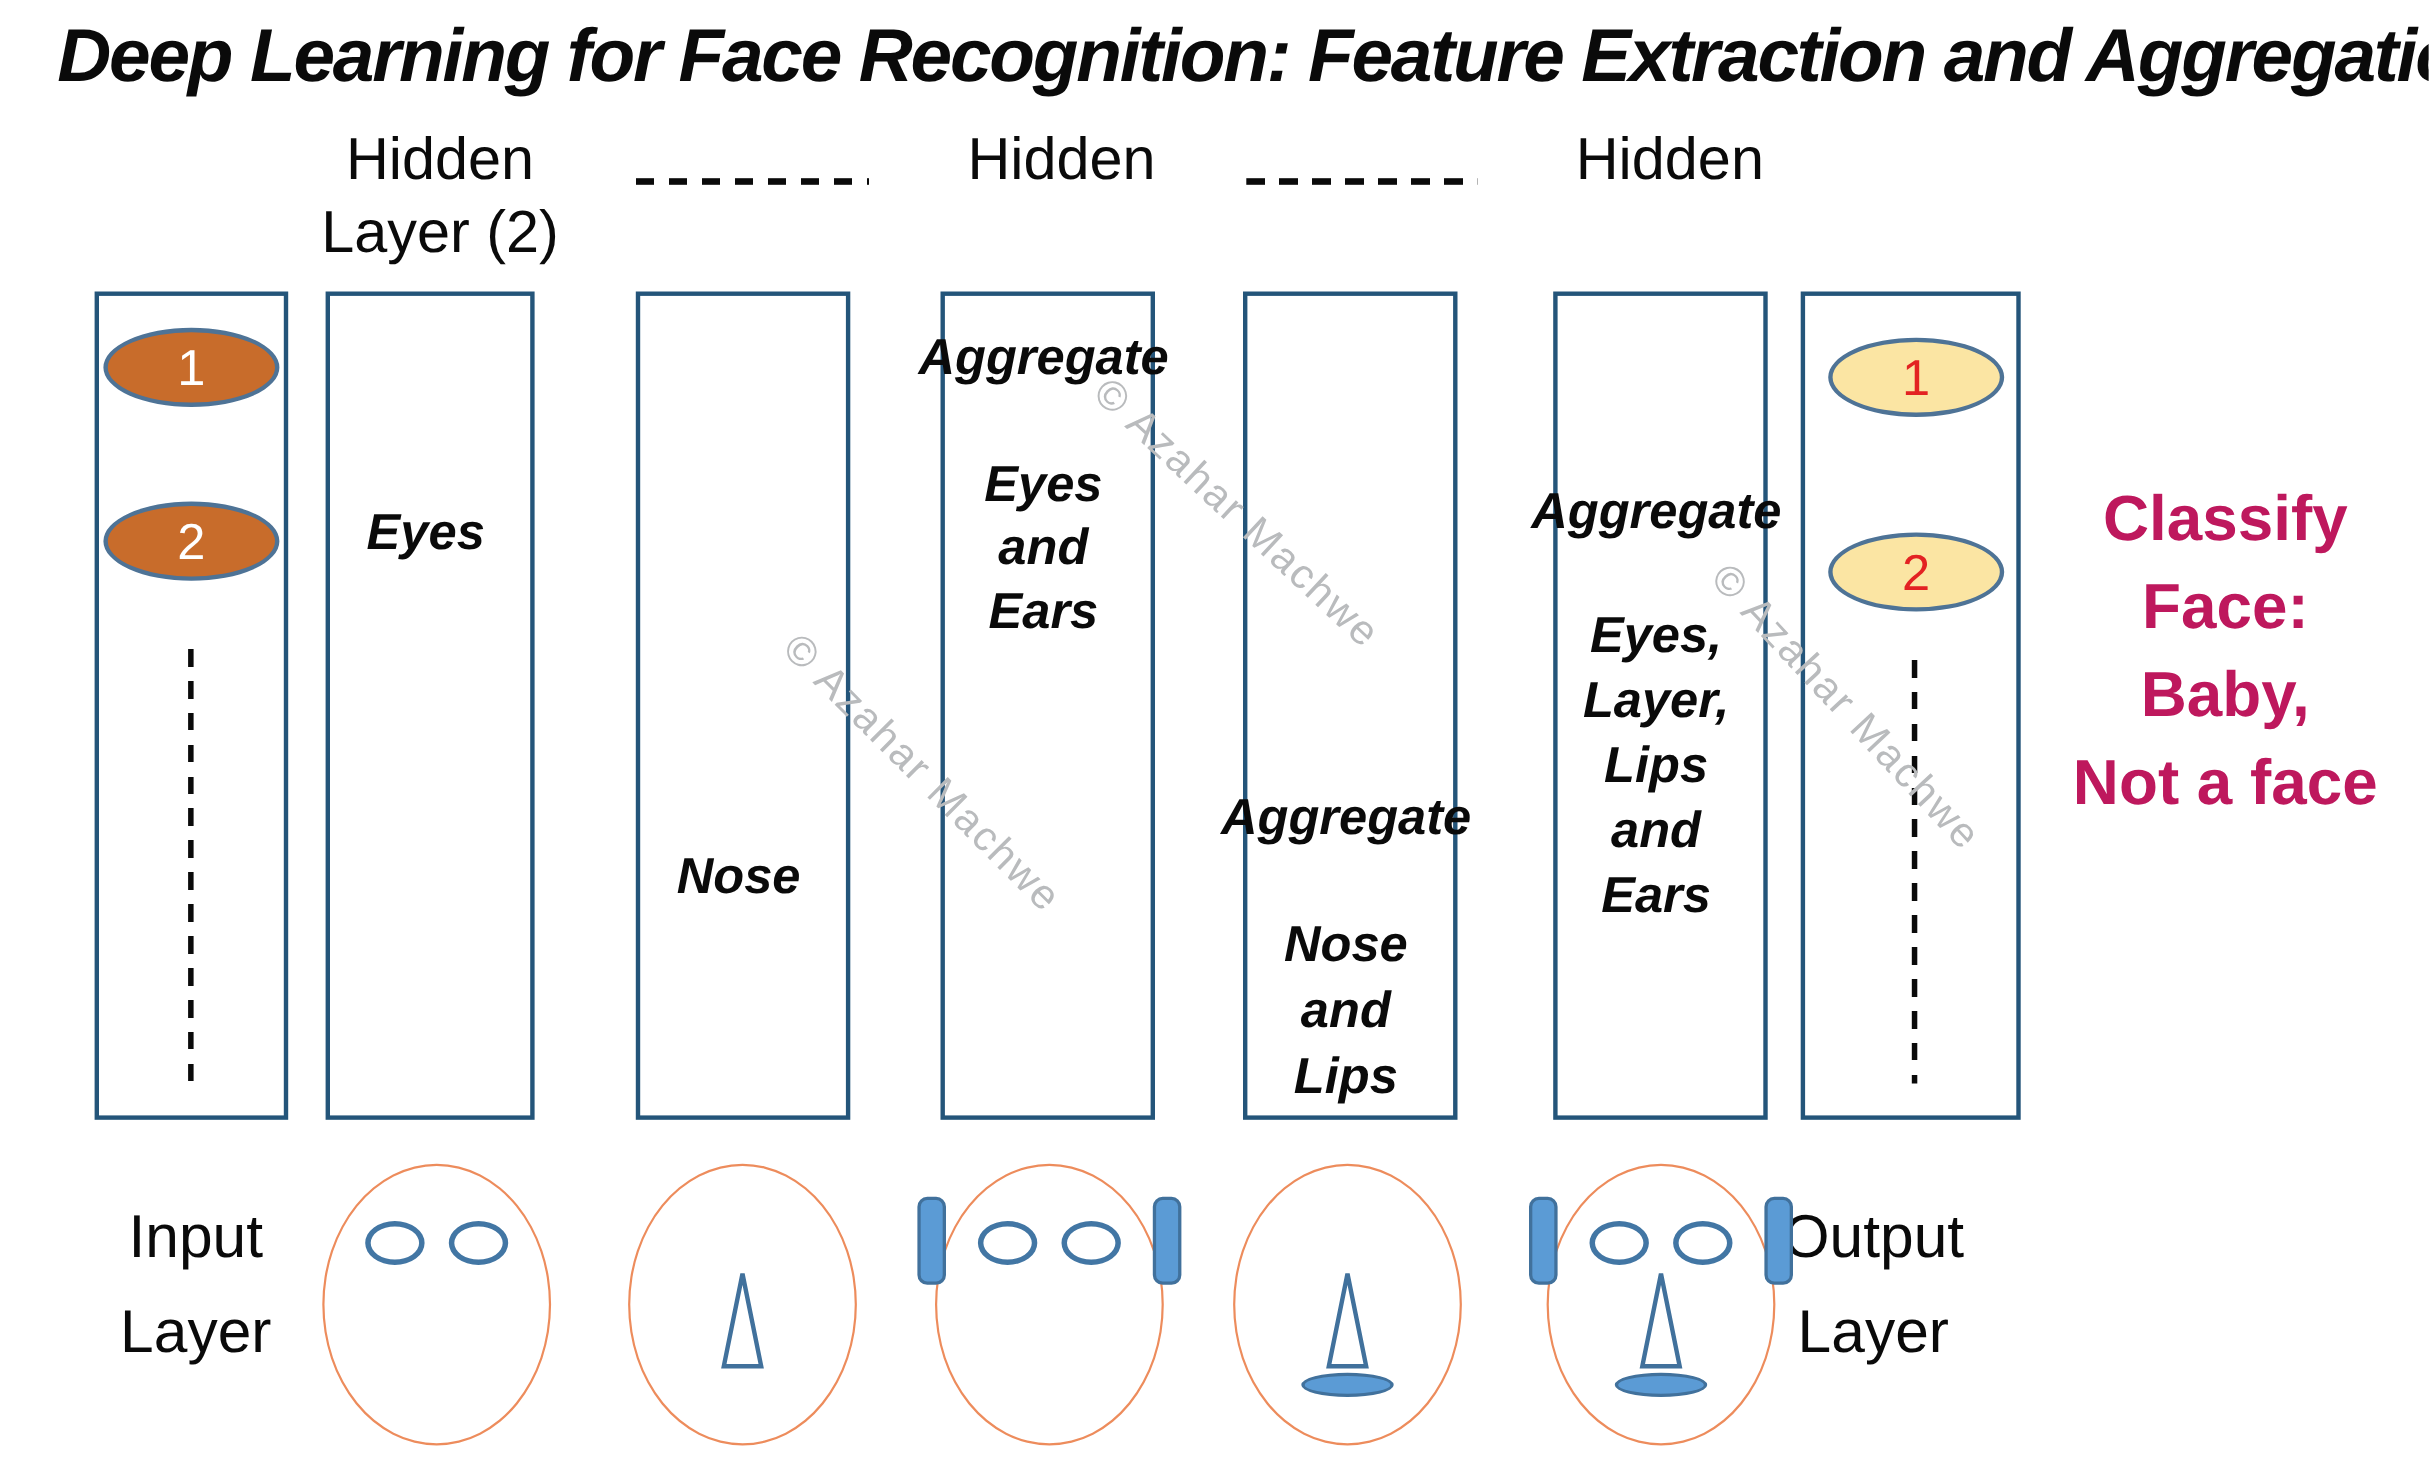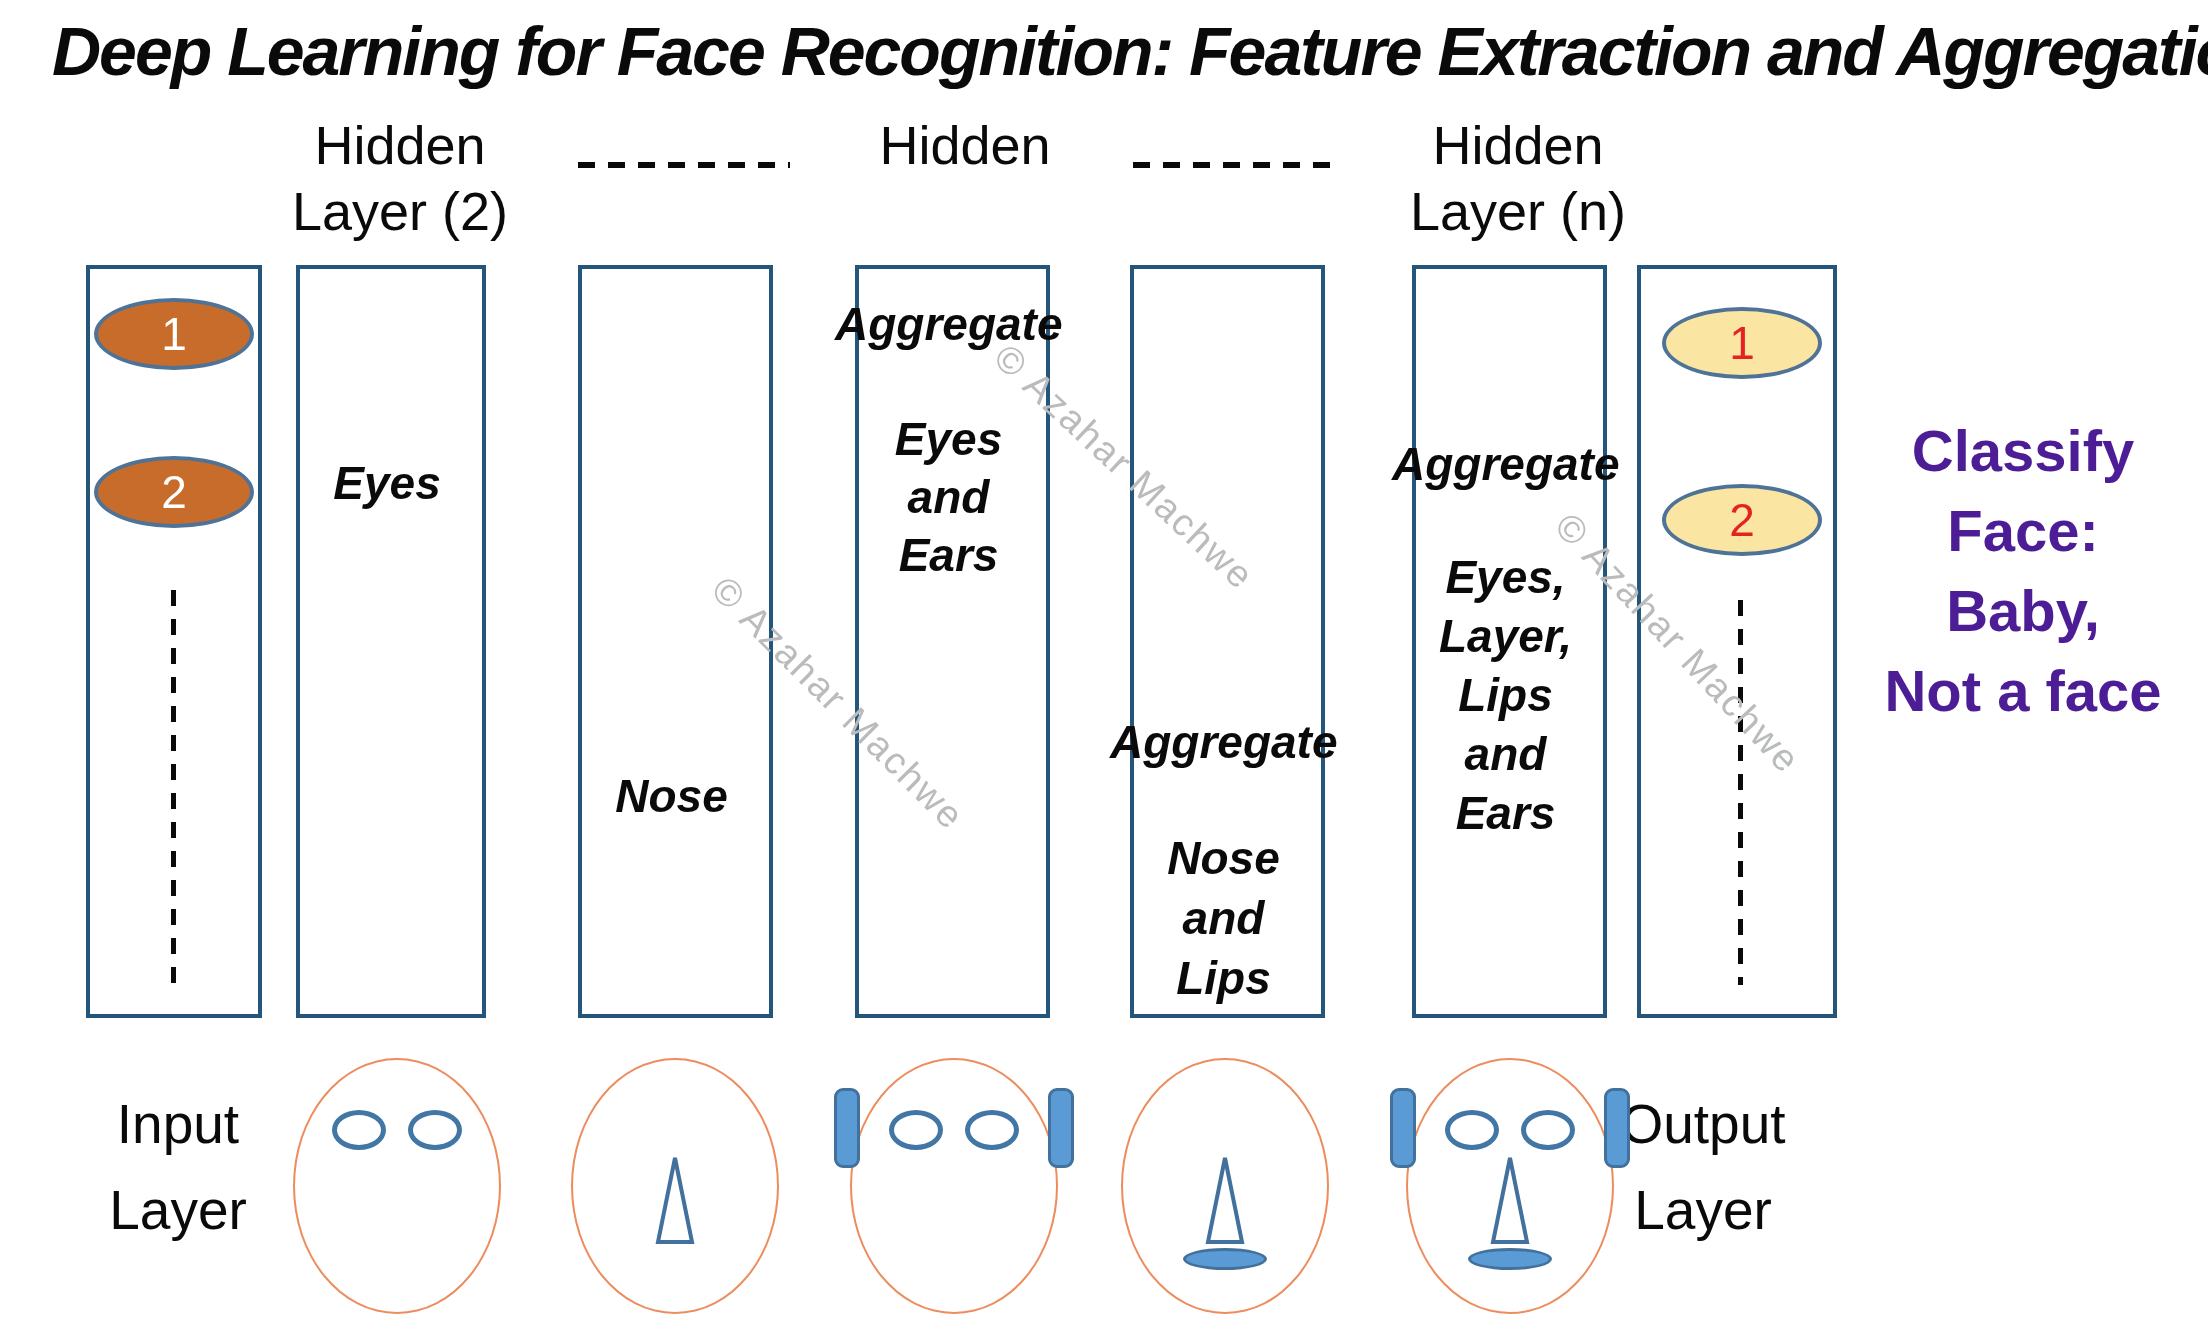--- a/index.html
+++ b/index.html
@@ -61,22 +61,22 @@
   }
   .t-eyes{left:296px;width:182px;top:454px;}
   .t-nose{left:578px;width:187px;top:767px;}
   .t-b4-title{left:835px;width:227px;top:295px;}
   .t-b4-lines{left:855px;width:187px;top:410px;}
   .t-b5-title{left:1110px;width:227px;top:713px;}
   .t-b5-lines{left:1130px;width:187px;top:828px;line-height:60px;}
   .t-b6-title{left:1392px;width:227px;top:435px;}
   .t-b6-lines{left:1412px;width:187px;top:548px;line-height:59px;}
   .classify{
-    left:1848px;top:411px;width:350px;
-    text-align:center;font-size:58px;font-weight:bold;line-height:80px;color:#4c1d95;
+    left:1848px;top:432px;width:350px;
+    text-align:center;font-size:58px;font-weight:bold;line-height:80px;color:#be185d;
   }
   .side-label{
     top:1081px;width:200px;text-align:center;
     font-size:55px;line-height:86px;color:#0a0a0a;
   }
   .lbl-in{left:78px;}
   .lbl-out{left:1603px;}
   .face{
     top:1058px;width:208px;height:256px;
   }
@@ -117,21 +117,20 @@
 
   <div class="abs hdr hdr1">
     <div>Hidden</div>
     <div>Layer (2)</div>
   </div>
   <div class="abs hdr hdr2">
     <div>Hidden</div>
   </div>
   <div class="abs hdr hdr3">
     <div>Hidden</div>
-    <div>Layer (n)</div>
   </div>
 
   <div class="abs hdash hdash1"></div>
   <div class="abs hdash hdash2"></div>
 
   <div class="abs layerbox box1"></div>
   <div class="abs layerbox box2"></div>
   <div class="abs layerbox box3"></div>
   <div class="abs layerbox box4"></div>
   <div class="abs layerbox box5"></div>

